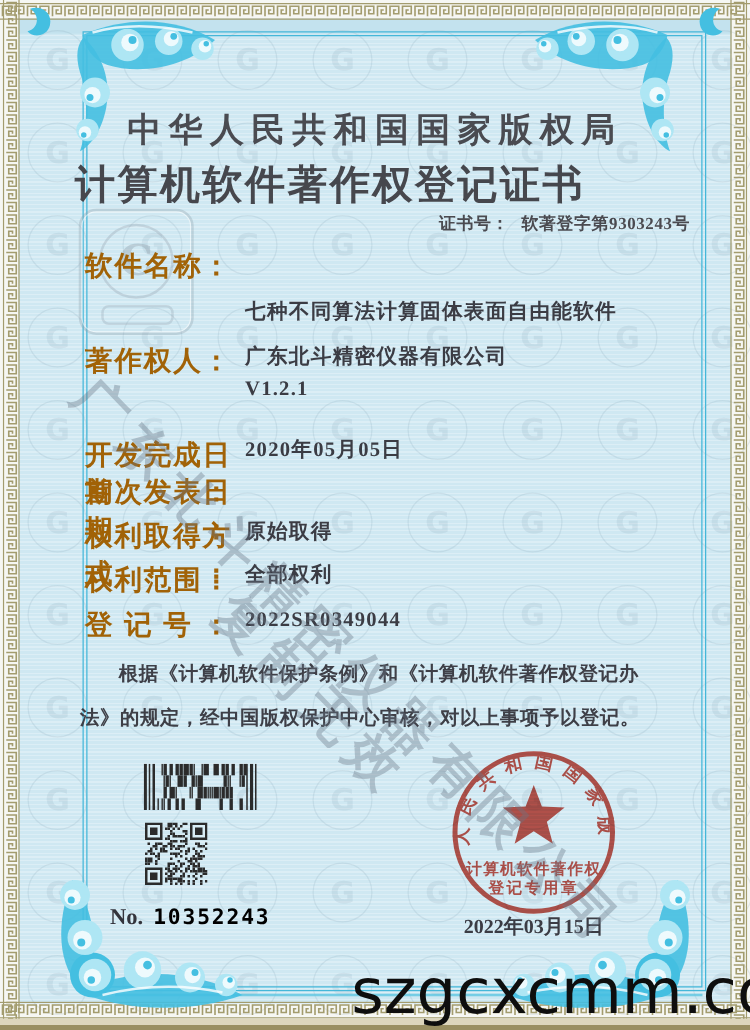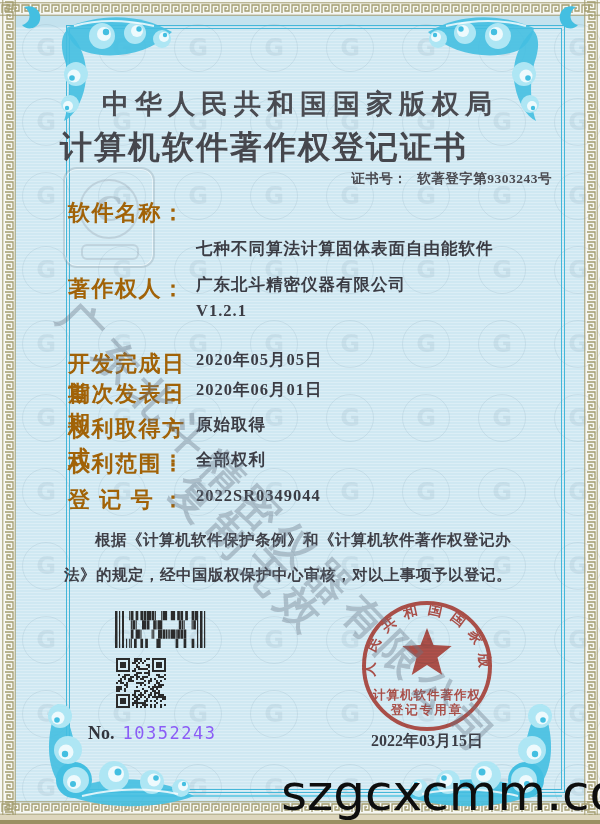--- a/index.html
+++ b/index.html
@@ -43,22 +43,22 @@
   .lbl{width:116px;flex:0 0 116px;text-align:justify;text-align-last:justify;
        font-size:22px;font-weight:700;color:#a16207;}
   .val{margin-left:12px;font-size:16.5px;font-weight:700;color:#3b3c44;letter-spacing:1px;line-height:22px;}
   .val div{white-space:nowrap;margin-top:40px;}
   .statement{position:absolute;left:64px;top:522px;width:478px;text-indent:2em;
              font-size:15.5px;font-weight:700;color:#3e3f47;line-height:35px;letter-spacing:.5px;}
   
   .barcode{position:absolute;left:115px;top:611px;}
   .qr{position:absolute;left:116px;top:658px;}
   .serial{position:absolute;left:88px;top:723px;font-size:18px;color:#33343c;font-weight:700;}
-  .serial .num{font-family:"DejaVu Sans Mono", monospace;font-size:17px;font-weight:400;
-               color:#8b5cf6;letter-spacing:1.5px;margin-left:8px;}
+  .serial .num{font-family:"DejaVu Sans Mono", monospace;font-size:17px;font-weight:700;
+               color:#000000;letter-spacing:1.5px;margin-left:8px;}
   
   .seal{position:absolute;left:360px;top:599px;mix-blend-mode:multiply;opacity:.92;}
   .issue-date{position:absolute;left:362px;top:731px;width:130px;text-align:center;
               font-size:16px;font-weight:700;color:#3b3c44;}
   
   .wm{position:absolute;transform:rotate(46deg);transform-origin:0 0;white-space:nowrap;
       color:rgba(104,118,133,.38);font-weight:700;pointer-events:none;}
   .wm1{left:86px;top:290px;font-size:42px;letter-spacing:9px;}
   .wm2{left:198px;top:464px;font-size:42px;letter-spacing:9px;}
   
@@ -306,21 +306,20 @@
   <div class="row" style="top:274px">
     <div class="lbl">著作权人：</div>
     <div class="val">广东北斗精密仪器有限公司</div>
   </div>
   <div class="row" style="top:349px">
     <div class="lbl">开发完成日期：</div>
     <div class="val">2020年05月05日</div>
   </div>
   <div class="row" style="top:379px">
     <div class="lbl">首次发表日期：</div>
-    <div class="val">2020年06月01日</div>
   </div>
   <div class="row" style="top:414px">
     <div class="lbl">权利取得方式：</div>
     <div class="val">原始取得</div>
   </div>
   <div class="row" style="top:449px">
     <div class="lbl">权利范围：</div>
     <div class="val">全部权利</div>
   </div>
   <div class="row" style="top:485px">

